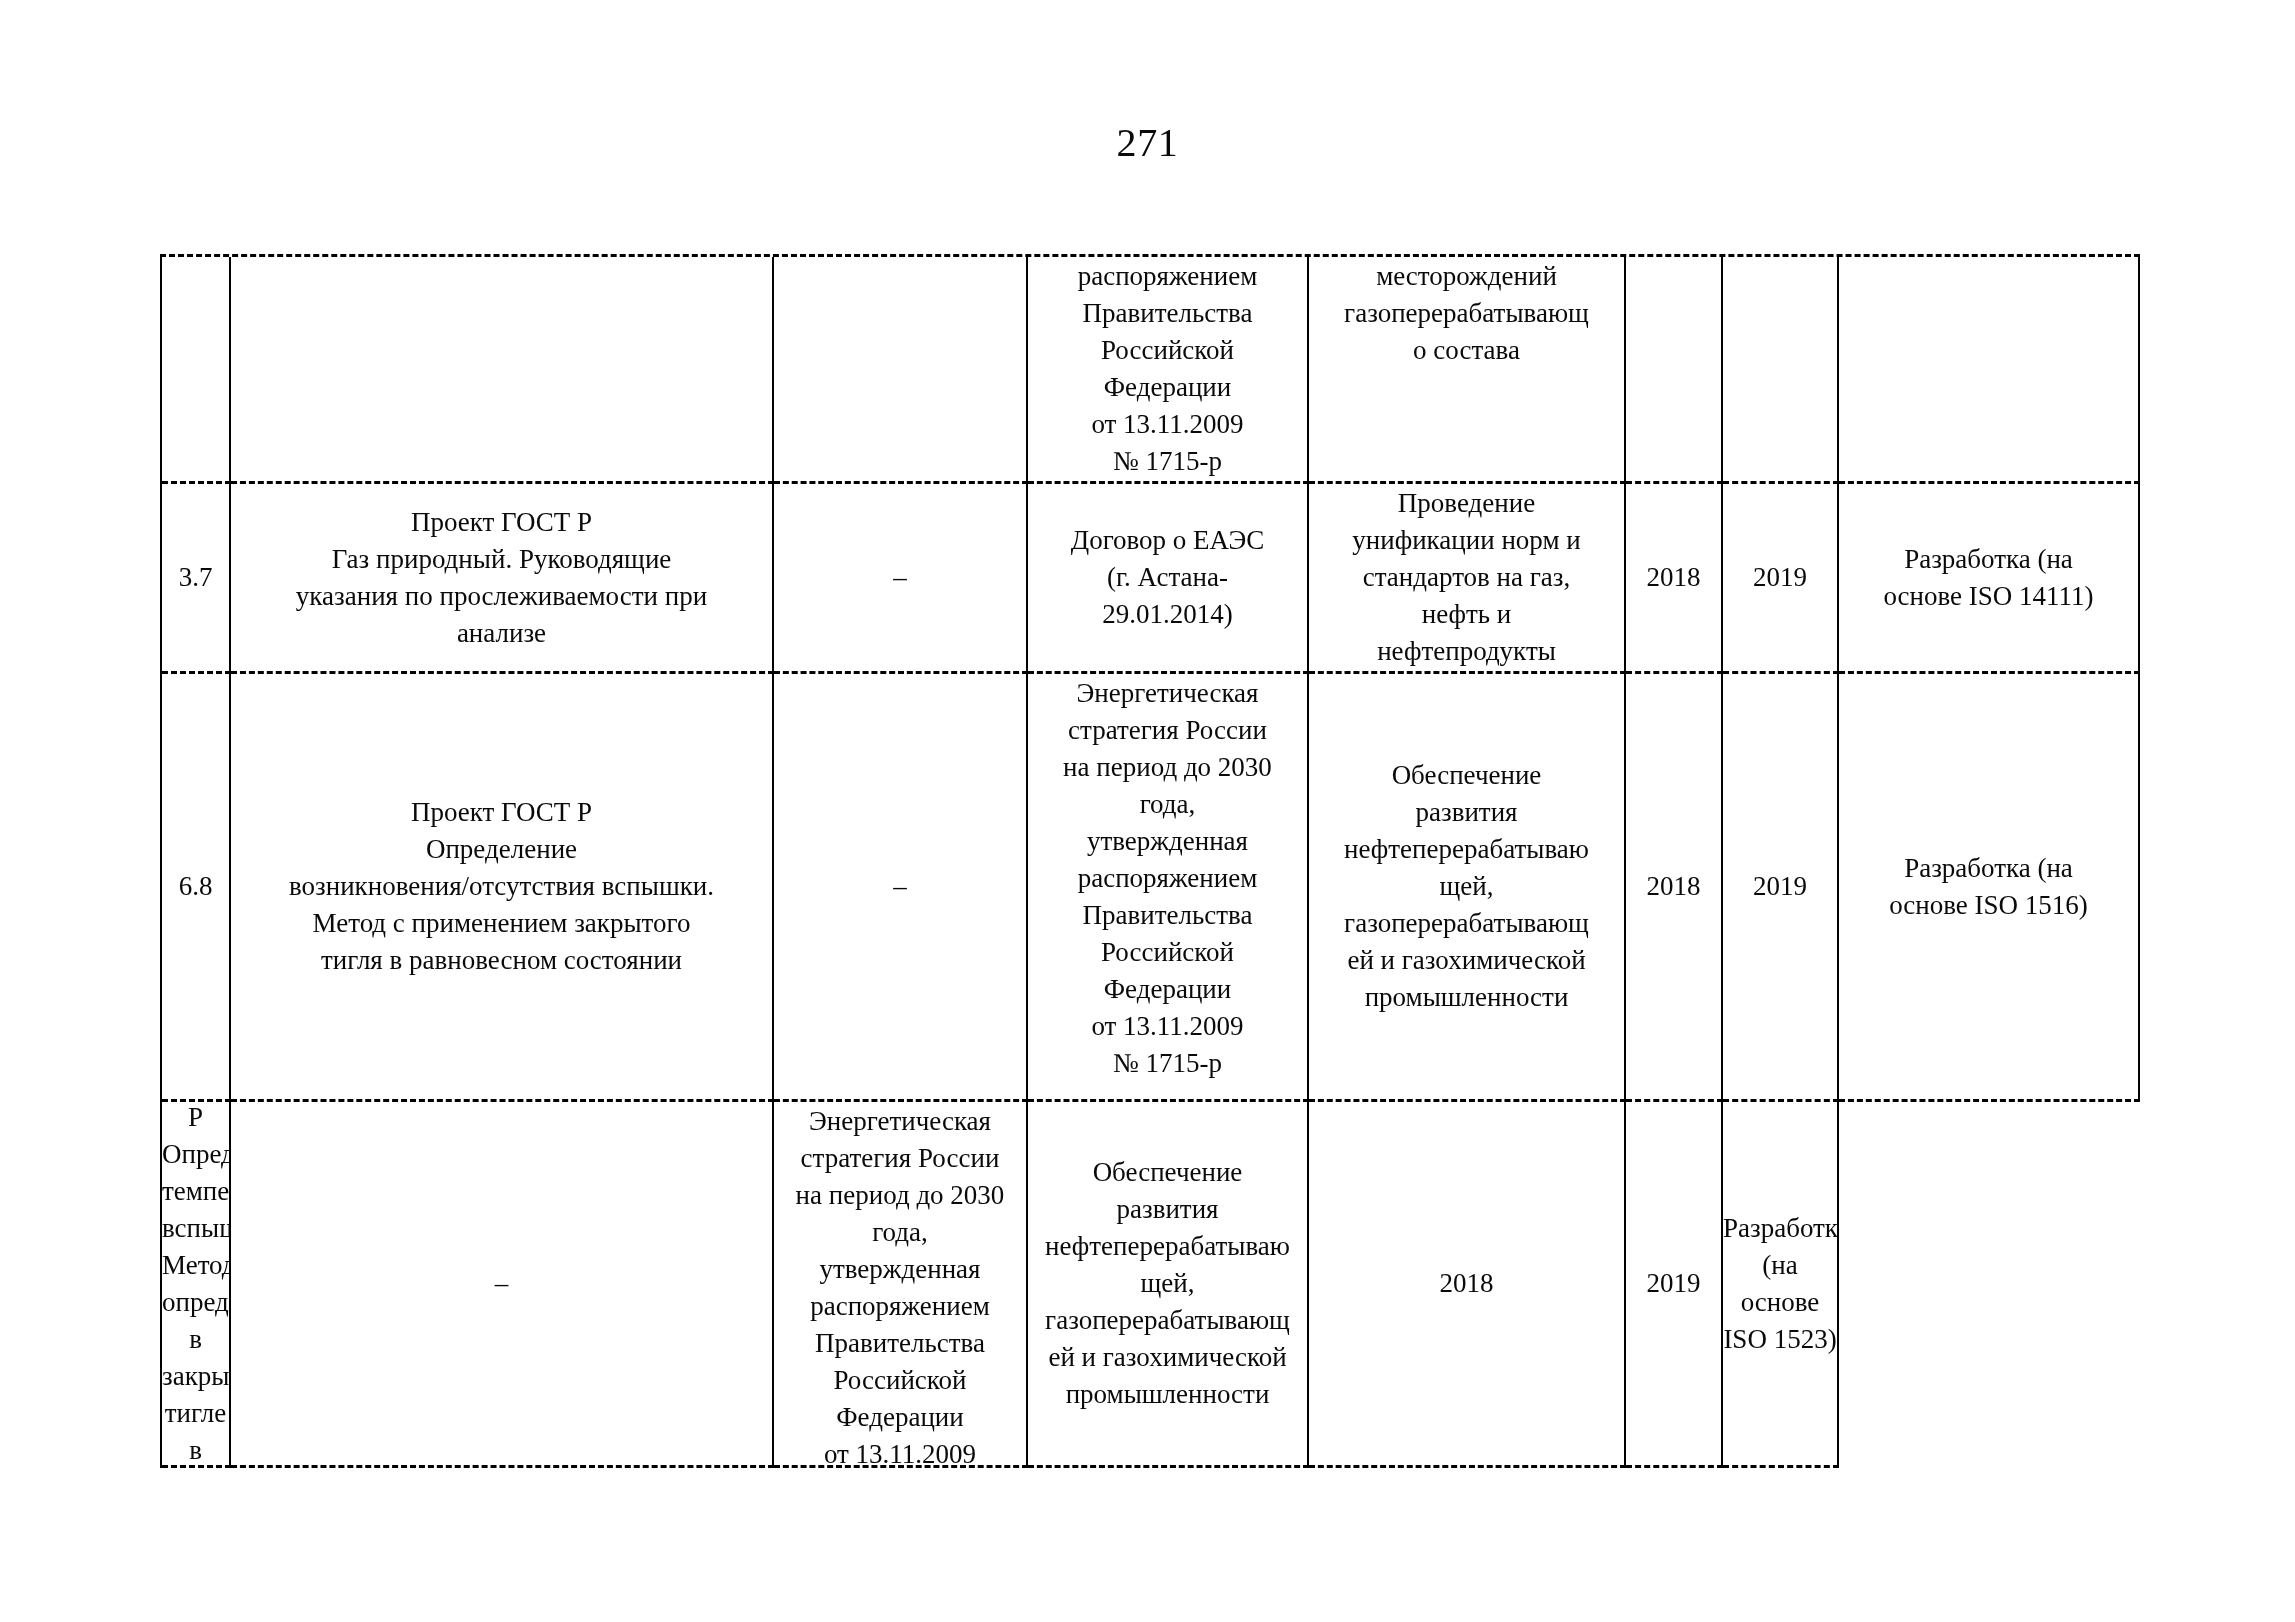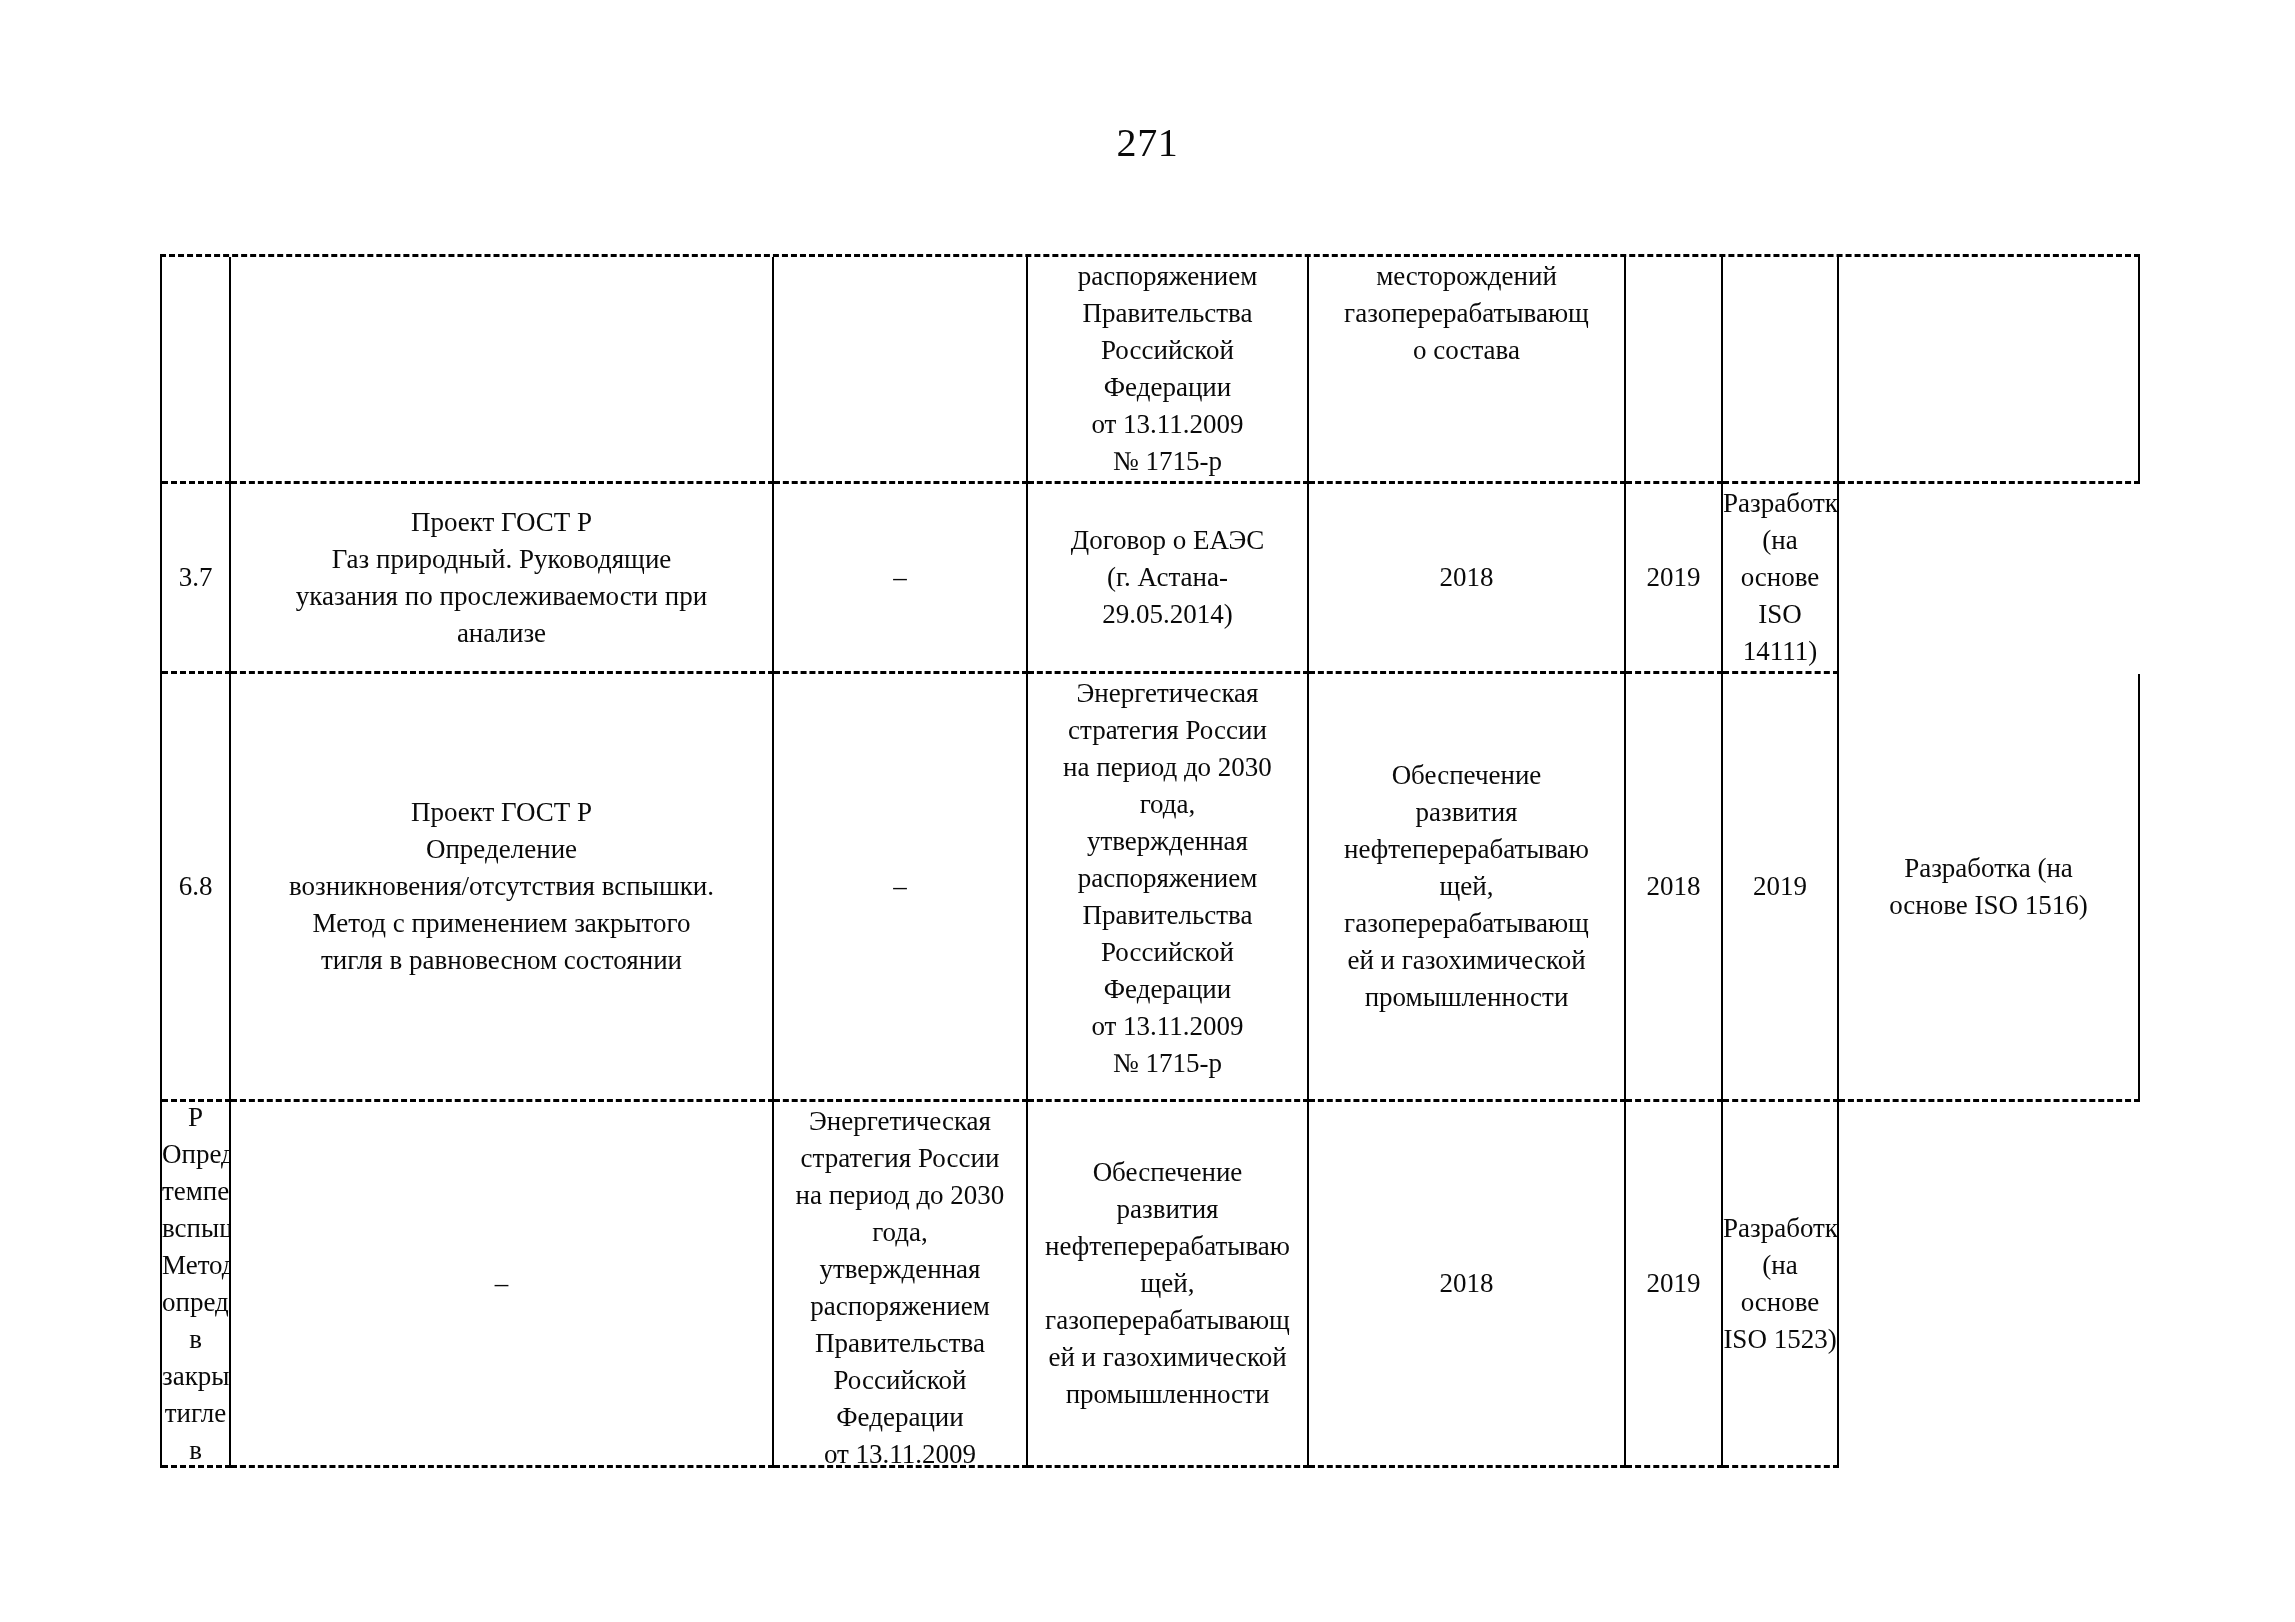--- a/index.html
+++ b/index.html
@@ -105,21 +105,28 @@
 Газ природный. Руководящие
 указания по прослеживаемости при
 анализе</span>
         </div>
       <div class="cell">
           <span class="txt">–</span>
         </div>
       <div class="cell">
           <span class="txt">Договор о ЕАЭС
 (г. Астана-
-29.05.2014)</span>
+29.01.2014)</span>
+        </div>
+      <div class="cell">
+          <span class="txt">Проведение
+унификации норм и
+стандартов на газ,
+нефть и
+нефтепродукты</span>
         </div>
       <div class="cell">
           <span class="txt">2018</span>
         </div>
       <div class="cell">
           <span class="txt">2019</span>
         </div>
       <div class="cell">
           <span class="txt">Разработка (на
 основе ISO 14111)</span>

